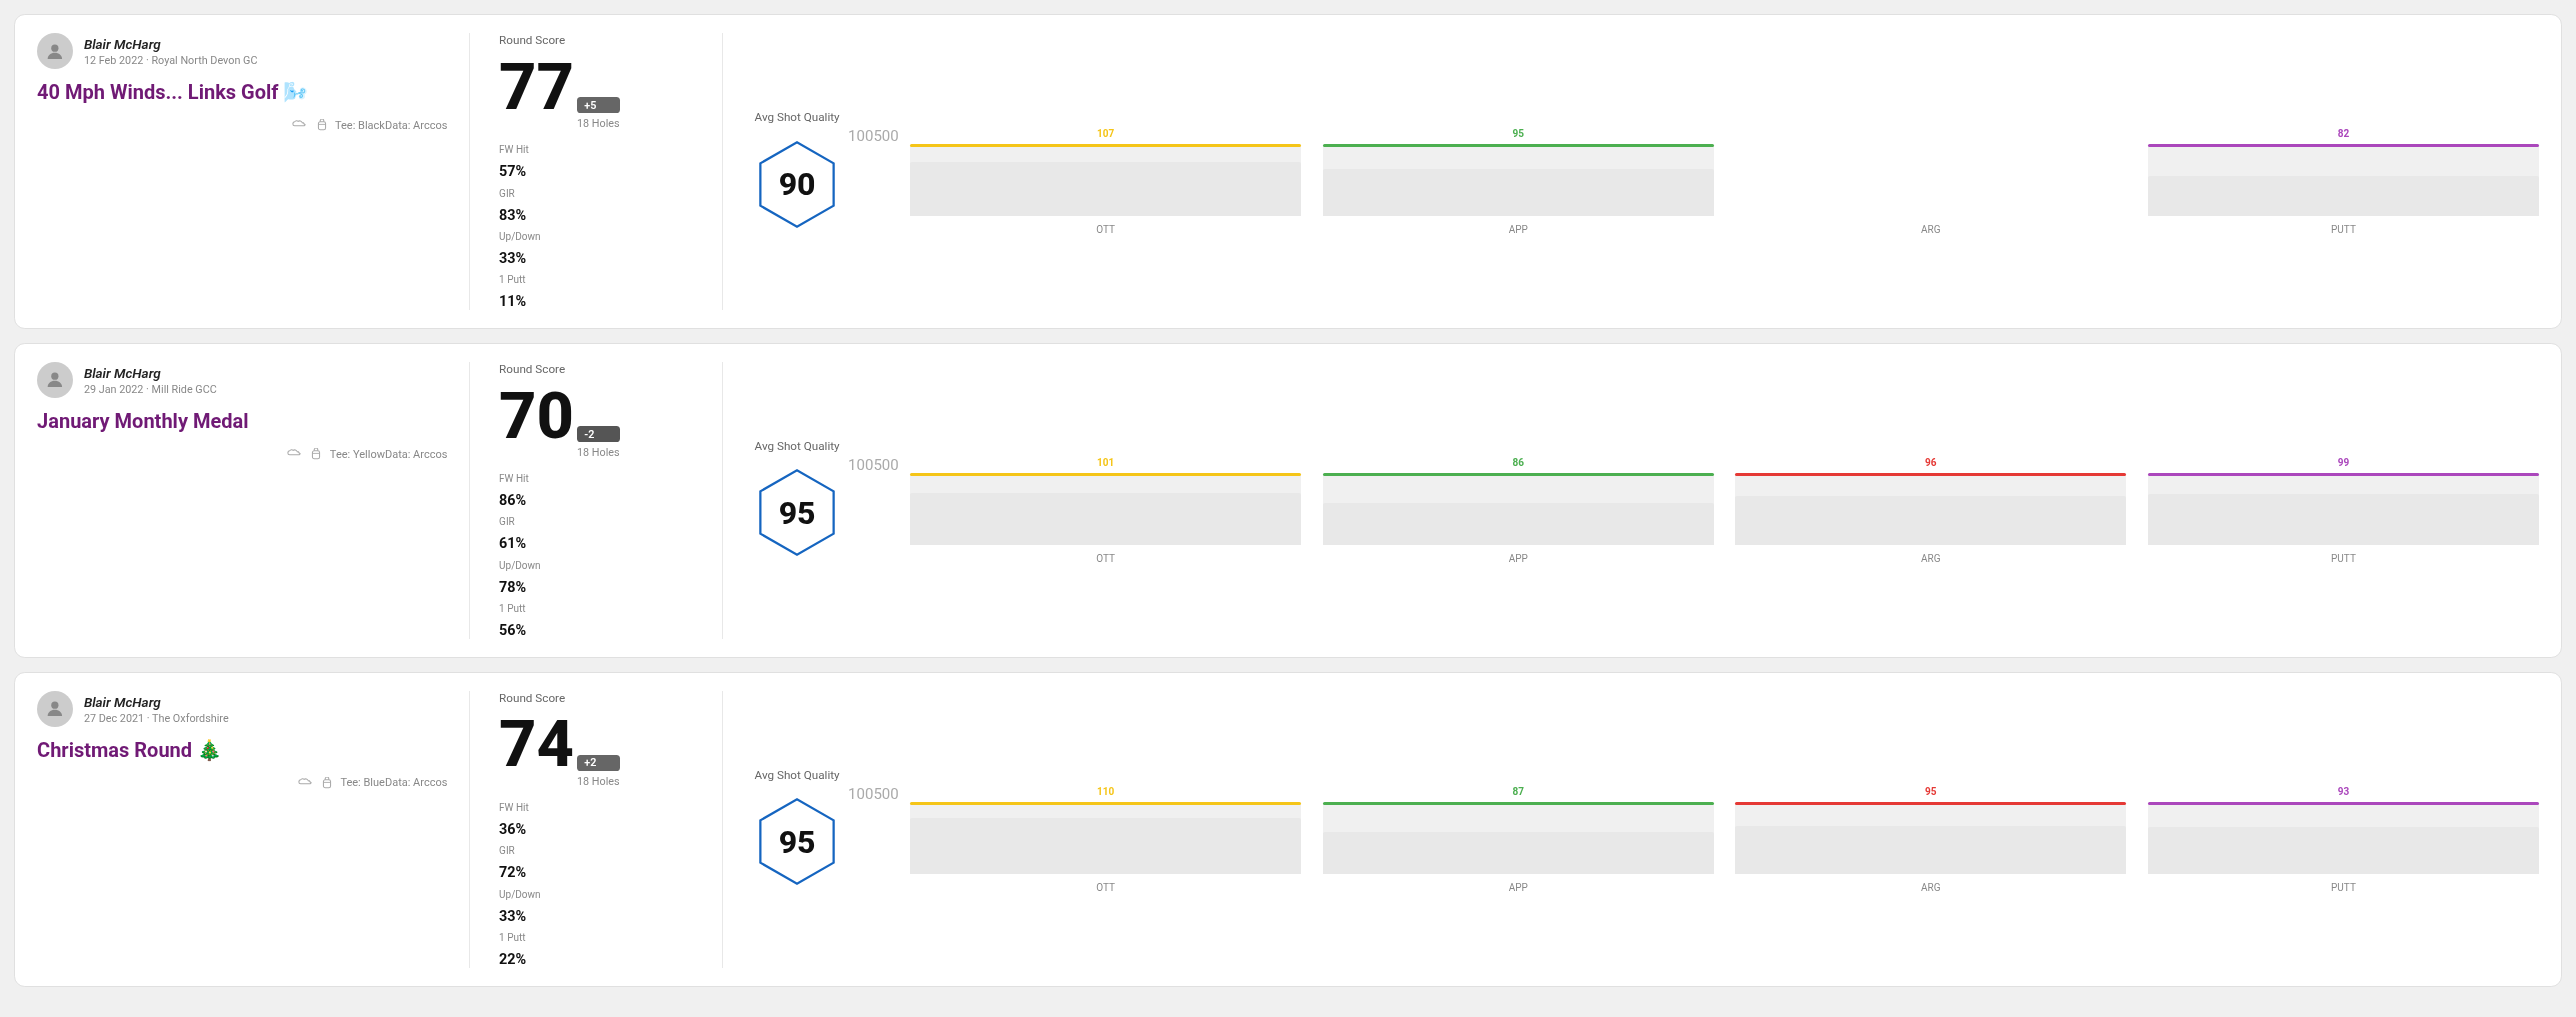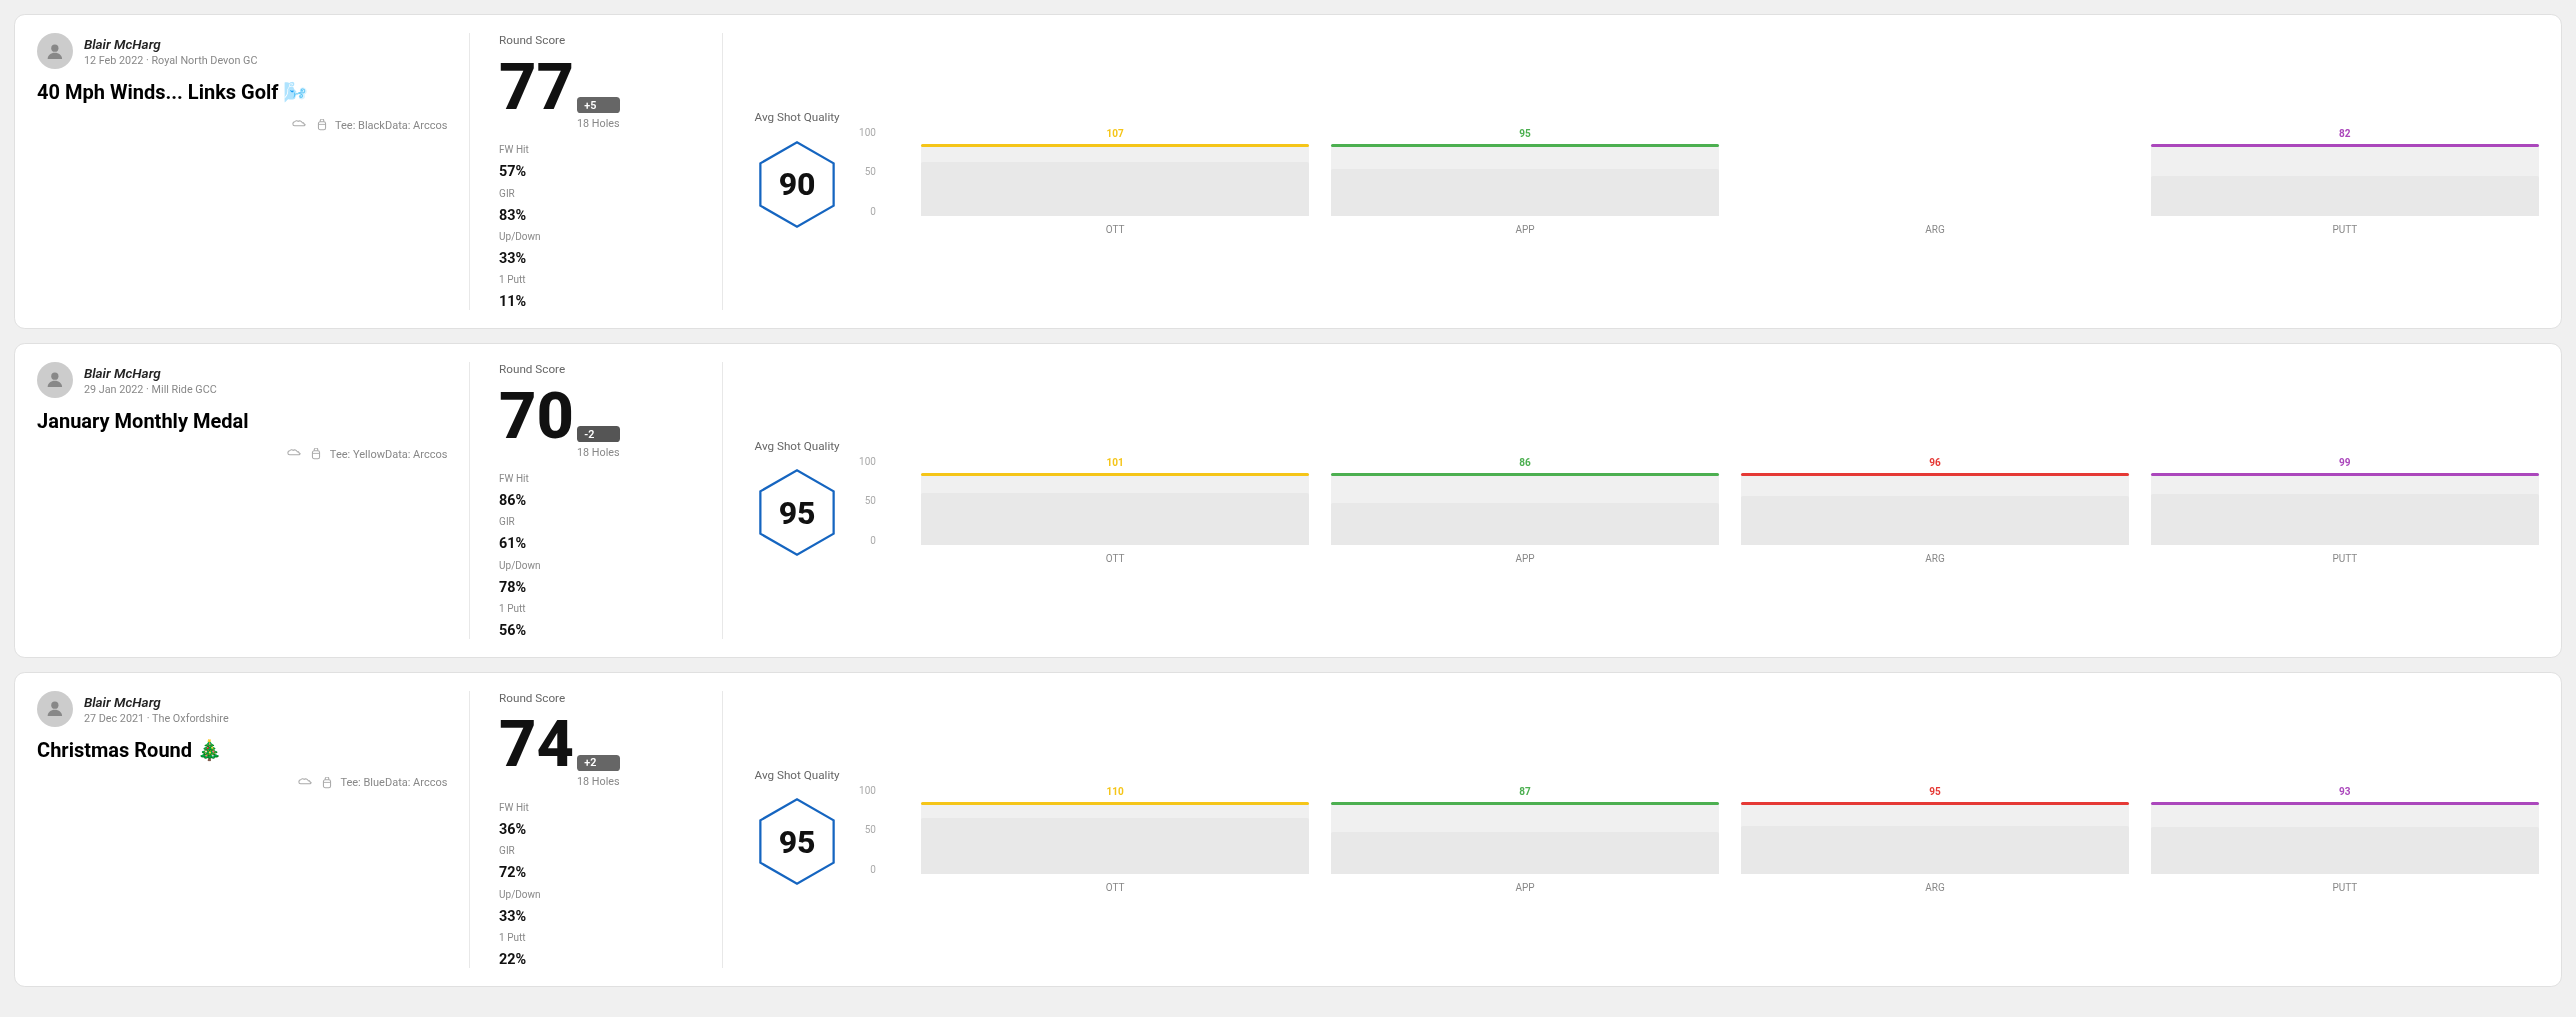--- a/index.html
+++ b/index.html
@@ -52,21 +52,21 @@
       font-style: italic;
     }
     .user-info .date-course {
       font-size: 10.8px;
       color: #888;
       margin-top: 1.8px;
     }
     .round-title {
       font-size: 20px;
       font-weight: 700;
-      color: #000000;
+      color: #701a75;
       margin-bottom: 14.4px;
     }
     .tee-row {
       display: flex;
       align-items: center;
       justify-content: flex-end;
       font-size: 11px;
       color: #888;
       margin-top: 6px;
     }
@@ -128,21 +128,21 @@
     .stat-item .stat-value {
       font-size: 14.4px;
       font-weight: 700;
       color: #111;
       margin-top: 8px;
     }
     .right-section {
       flex: 1;
       padding-left: 29px;
       display: flex;
-      gap: 42px;
+      gap: 31px;
       align-items: center;
     }
     .hexagon-container {
       display: flex;
       flex-direction: column;
       align-items: center;
       gap: 3.6px;
     }
     .hex-wrap {
       position: relative;
@@ -217,23 +217,22 @@
       font-size: 10px;
       color: #888;
       margin-top: 3.6px;
     }
     .chart-y-labels {
       position: absolute;
       left: -25px;
       top: 0;
       bottom: 18px;
       display: flex;
-      flex-direction: column;
       justify-content: space-between;
-      font-size: 10px;
+      font-size: 15px;
       color: #aaa;
       text-align: right;
     }
     .chart-outer {
       position: relative;
       margin-top: 18px;
     }
     .avg-shot-label {
       font-size: 11.7px;
       color: #666;

